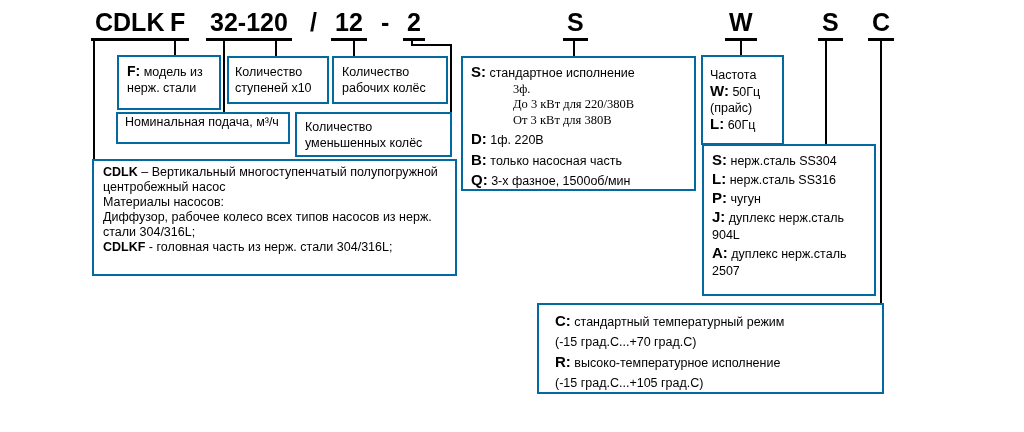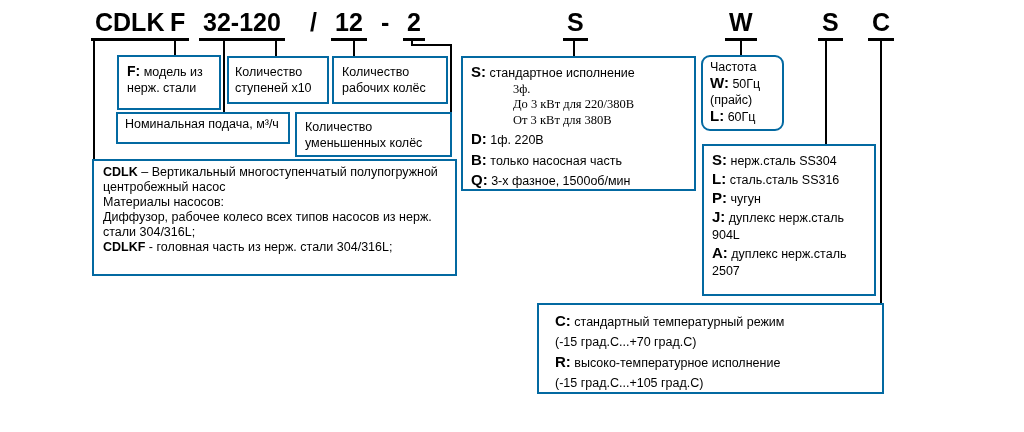--- a/index.html
+++ b/index.html
@@ -22,39 +22,39 @@
     box-sizing:border-box; font-size:12.5px; line-height:16px;
   }
   .box .line { display:block; }
   .k  { font-weight:bold; font-size:15px; }   
   .k2 { font-weight:bold; }                    
 
   #box-model    { left:117px; top:55px;  width:104px; height:55px; padding:6px 8px; }
   #box-model .k { font-size:14px; }
   #box-stages   { left:227px; top:56px;  width:102px; height:48px; padding:6px 6px; }
   #box-impell   { left:332px; top:56px;  width:116px; height:48px; padding:6px 8px; }
-  #box-flow     { left:116px; top:112px; width:174px; height:32px; padding:0 4px 10px 7px;
-                  display:flex; align-items:flex-end; white-space:nowrap; }
+  #box-flow     { left:116px; top:112px; width:174px; height:32px; padding:0 4px 4px 7px;
+                  display:flex; align-items:flex-start; white-space:nowrap; }
   #box-reduced  { left:295px; top:112px; width:157px; height:45px; padding:5px 8px; }
   #box-series   { left:92px;  top:159px; width:365px; height:117px; padding:4px 9px; line-height:15px; }
   #box-power    { left:461px; top:56px;  width:235px; height:135px; padding:6px 8px; line-height:15.5px; }
   #box-power .sp  { margin-top:3px; }
   #box-power .ind { margin-left:42px;font-family:Liberation Serif, serif; }
-  #box-freq     { left:701px; top:55px;  width:83px;  height:76px; padding:2px 7px; line-height:16px;border-radius:9px; }
+  #box-freq     { left:701px; top:55px;  width:83px;  height:90px; padding:10px 7px; line-height:16px; }
   #box-flowpath { left:702px; top:144px; width:174px; height:152px; padding:5px 8px; line-height:17px; }
   #box-temp     { left:537px; top:303px; width:347px; height:91px;  padding:6px 16px; line-height:20px; }
 </style>
 </head>
 <body>
 
 <div class="canvas">
 
   <div class="tok u" style="left:91px">CDLK</div>
   <div class="tok u" style="left:166px">F</div>
-  <div class="tok u" style="left:199px">32-120</div>
+  <div class="tok u" style="left:206px">32-120</div>
   <div class="tok" style="left:306px">/</div>
   <div class="tok u" style="left:331px">12</div>
   <div class="tok" style="left:377px">-</div>
   <div class="tok u" style="left:403px">2</div>
   <div class="tok u" style="left:563px">S</div>
   <div class="tok u" style="left:725px">W</div>
   <div class="tok u" style="left:818px">S</div>
   <div class="tok u" style="left:868px">C</div>
 
   <div class="vl" style="left:93px;  top:40px; height:119px"></div>
@@ -139,21 +139,21 @@
     </div>
   </div>
 
   <div class="box" id="box-flowpath">
     <div class="line">
       <span class="k">S:</span>
       <span>нерж.сталь SS304</span>
     </div>
     <div class="line">
       <span class="k">L:</span>
-      <span>сталь.сталь SS316</span>
+      <span>нерж.сталь SS316</span>
     </div>
     <div class="line">
       <span class="k">P:</span>
       <span>чугун</span>
     </div>
     <div class="line">
       <span class="k">J:</span>
       <span>дуплекс нерж.сталь 904L</span>
     </div>
     <div class="line">

